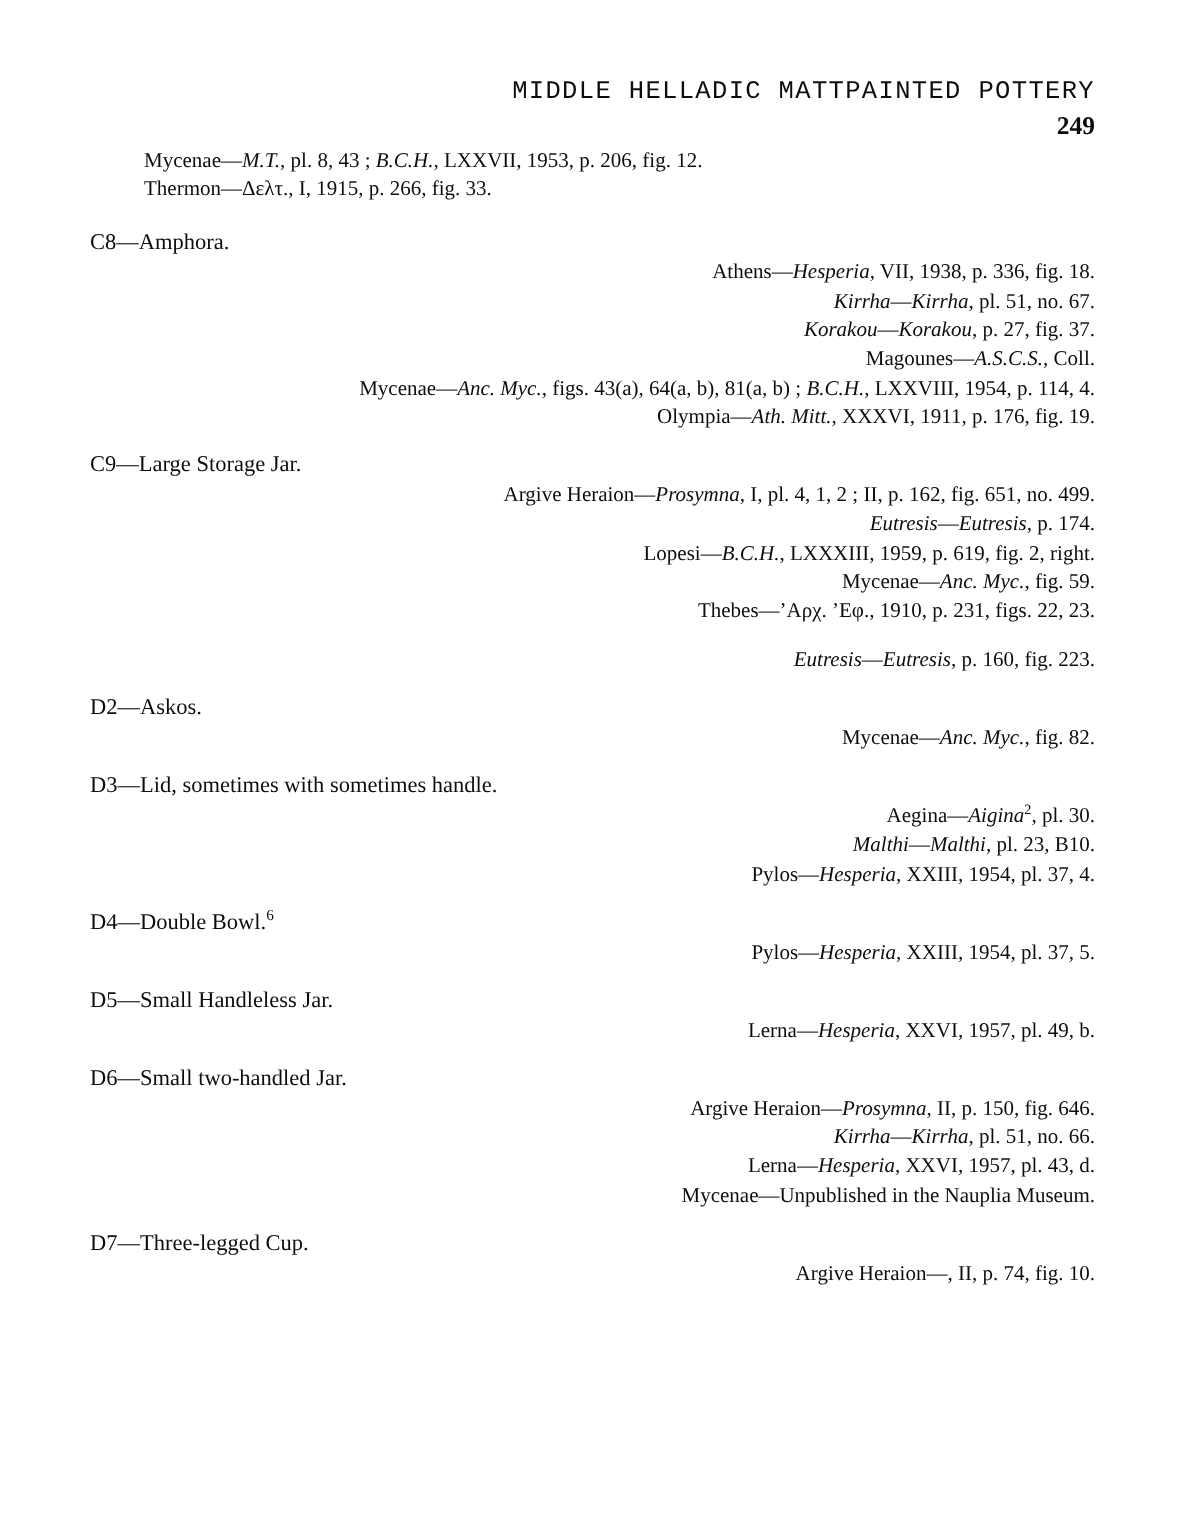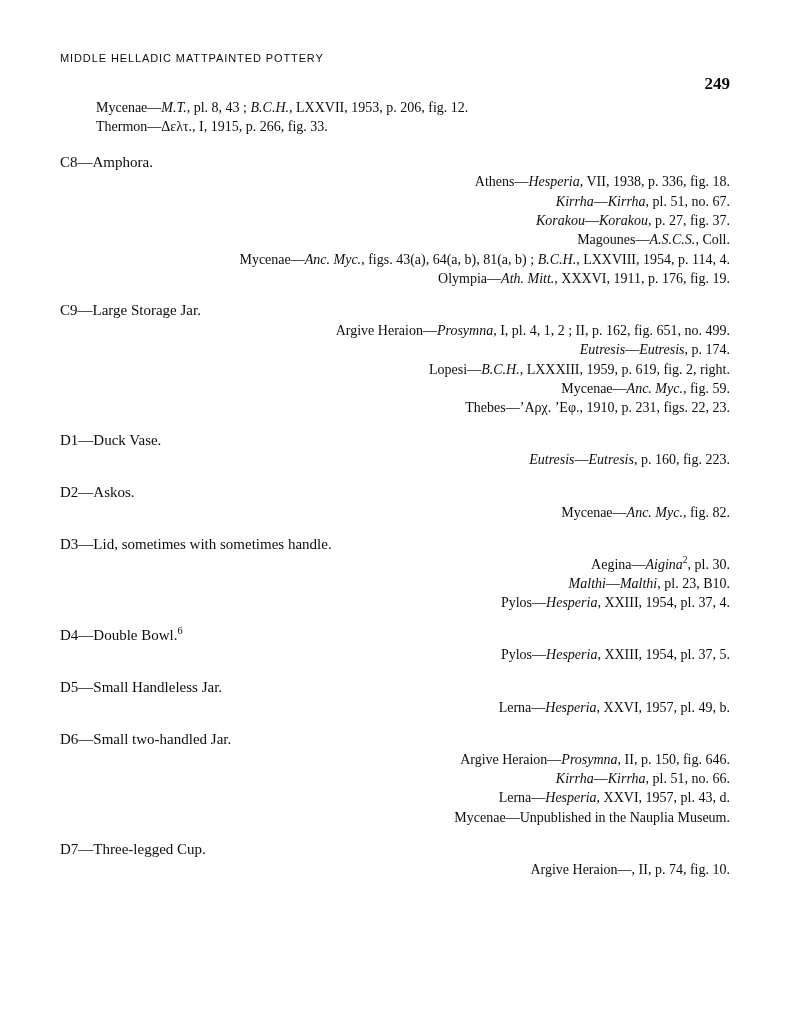--- a/index.html
+++ b/index.html
@@ -19,24 +19,24 @@
     width: 790px;
     height: 1024px;
     box-sizing: border-box;
     padding: 52px 60px 0 60px;
   }
   .header {
     position: relative;
     height: 34px;
   }
   .running-head {
-    text-align: left;
-    font-size: 11px;
+    text-align: right;
+    font-size: 17px;
     letter-spacing: 0.9px;
-    font-family: Liberation Sans, sans-serif;
+    font-family: Liberation Mono, monospace;
   }
   .folio {
     position: absolute;
     right: 0;
     top: 0;
     font-size: 17px;
     font-weight: bold;
     margin-top: 22px;
   }
   .body {
@@ -104,21 +104,20 @@
           <div class="entry-head">C9—Large Storage Jar.</div>
           <div class="ref-list">
             <div class="ref">Argive Heraion—<span class="it">Prosymna</span>, I, pl. 4, 1, 2 ; II, p. 162, fig. 651, no. 499.</div>
             <div class="ref"><span class="it">Eutresis</span>—<span class="it">Eutresis</span>, p. 174.</div>
             <div class="ref">Lopesi—<span class="it">B.C.H.</span>, LXXXIII, 1959, p. 619, fig. 2, right.</div>
             <div class="ref">Mycenae—<span class="it">Anc. Myc.</span>, fig. 59.</div>
             <div class="ref">Thebes—’Αρχ. ’Εφ., 1910, p. 231, figs. 22, 23.</div>
           </div>
         </div>
         <div class="entry">
-          <div class="entry-head">D1—Duck Vase.</div>
           <div class="ref-list">
             <div class="ref"><span class="it">Eutresis</span>—<span class="it">Eutresis</span>, p. 160, fig. 223.</div>
           </div>
         </div>
         <div class="entry">
           <div class="entry-head">D2—Askos.</div>
           <div class="ref-list">
             <div class="ref">Mycenae—<span class="it">Anc. Myc.</span>, fig. 82.</div>
           </div>
         </div>

